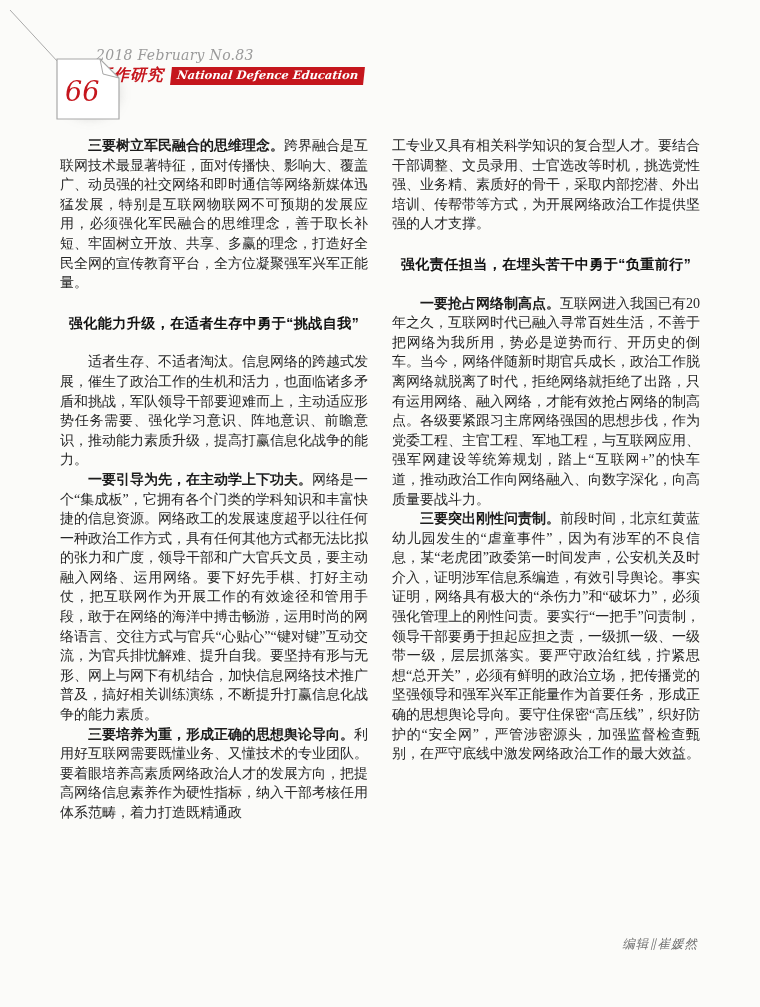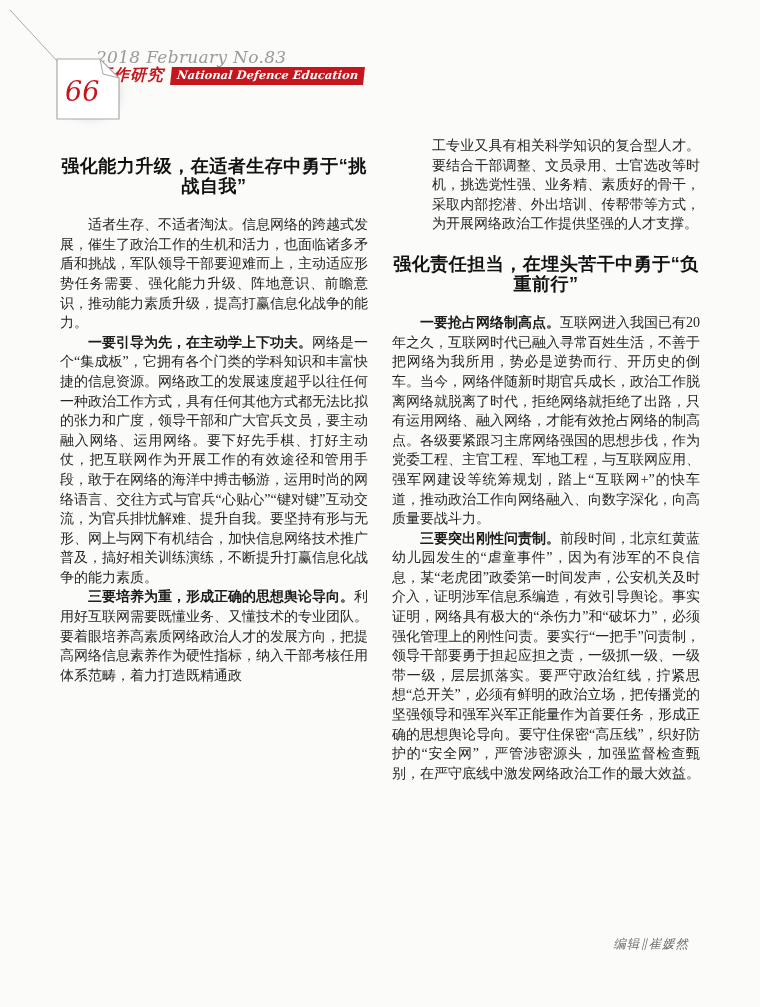--- a/index.html
+++ b/index.html
@@ -27,21 +27,21 @@
   }
   .page-number{
     position:absolute;left:9px;bottom:5px;
     font-family:"DejaVu Serif",serif;font-style:italic;
     font-size:27px;color:#c5161d;line-height:1;
     z-index:2;
   }
   .issue-line{
     position:absolute;left:96px;top:47px;
     font-family:"DejaVu Serif",serif;font-style:italic;
-    font-size:17px;color:#9a9a9a;letter-spacing:.3px;
+    font-size:14px;color:#9a9a9a;letter-spacing:.3px;
   }
   .section-title-row{position:absolute;left:96px;top:65px;display:flex;align-items:center;gap:7px;}
   .section-title-cn{
     font-family:"Liberation Sans","DejaVu Sans",sans-serif;
     font-weight:bold;font-style:italic;
     font-size:16px;color:#c5161d;letter-spacing:1px;
   }
   .section-title-en{
     background:#c5161d;color:#fff;
     font-family:"DejaVu Serif",serif;font-style:italic;font-weight:bold;
@@ -51,32 +51,32 @@
 
   
   .col{
     position:absolute;top:136px;width:308px;
     font-size:14px;line-height:19.6px;
     text-align:justify;text-justify:inter-ideograph;
   }
   .col-left{left:60px;}
   .col-right{left:392px;}
   .para{margin:0;text-indent:2em;}
-  .para.no-indent{text-indent:0;margin-left:40px;}
+  .para.no-indent{text-indent:0;}
   .para b{font-family:"Liberation Sans","DejaVu Sans",sans-serif;font-weight:bold;color:#1c1c1c;}
   .sec-heading{
     font-family:"Liberation Sans","DejaVu Sans",sans-serif;
-    font-weight:bold;font-size:18px;color:#111;
+    font-weight:bold;font-size:14px;color:#111;
     text-align:center;text-indent:0;
     margin:21px 0 19px 0;letter-spacing:.5px;
   }
 
   
   .footer-editor{
-    position:absolute;right:71px;top:936px;
+    position:absolute;right:62px;top:936px;
     font-family:Liberation Mono, monospace;font-style:italic;
     font-size:12.5px;color:#6f6f6f;letter-spacing:1px;
   }
 </style>
 </head>
 <body>
 
 <div class="page">
 
   <svg class="corner-line" width="70" height="70">
@@ -93,24 +93,25 @@
   </div>
 
   <div class="issue-line">2018 February No.83</div>
 
   <div class="section-title-row">
     <span class="section-title-cn">工作研究</span>
     <span class="section-title-en">National Defence Education</span>
   </div>
 
   <div class="col col-left">
+    <p class="para"><b>三要树立军民融合的思维理念。</b><span>跨界融合是互联网技术最显著特征，面对传播快、影响大、覆盖广、动员强的社交网络和即时通信等网络新媒体迅猛发展，特别是互联网物联网不可预期的发展应用，必须强化军民融合的思维理念，善于取长补短、牢固树立开放、共享、多赢的理念，打造好全民全网的宣传教育平台，全方位凝聚强军兴军正能量。</span></p>
 
     <p class="para sec-heading">强化能力升级，在适者生存中勇于“挑战自我”</p>
 
-    <p class="para"><span>适者生存、不适者淘汰。信息网络的跨越式发展，催生了政治工作的生机和活力，也面临诸多矛盾和挑战，军队领导干部要迎难而上，主动适应形势任务需要、强化能力升级、阵地意识、前瞻意识，推动能力素质升级，提高打赢信息化战争的能力。</span></p>
+    <p class="para"><span>适者生存、不适者淘汰。信息网络的跨越式发展，催生了政治工作的生机和活力，也面临诸多矛盾和挑战，军队领导干部要迎难而上，主动适应形势任务需要、强化学习意识、阵地意识、前瞻意识，推动能力素质升级，提高打赢信息化战争的能力。</span></p>
 
     <p class="para"><b>一要引导为先，在主动学上下功夫。</b><span>网络是一个“集成板”，它拥有各个门类的学科知识和丰富快捷的信息资源。网络政工的发展速度超乎以往任何一种政治工作方式，具有任何其他方式都无法比拟的张力和广度，领导干部和广大官兵文员，要主动融入网络、运用网络。要下好先手棋、打好主动仗，把互联网作为开展工作的有效途径和管用手段，敢于在网络的海洋中搏击畅游，运用时尚的网络语言、交往方式与官兵“心贴心”“键对键”互动交流，为官兵排忧解难、提升自我。要坚持有形与无形、网上与网下有机结合，加快信息网络技术推广普及，搞好相关训练演练，不断提升打赢信息化战争的能力素质。</span></p>
 
 
     <p class="para"><b>三要培养为重，形成正确的思想舆论导向。</b><span>利用好互联网需要既懂业务、又懂技术的专业团队。要着眼培养高素质网络政治人才的发展方向，把提高网络信息素养作为硬性指标，纳入干部考核任用体系范畴，着力打造既精通政</span></p>
   </div>
 
   <div class="col col-right">
     <p class="para no-indent"><span>工专业又具有相关科学知识的复合型人才。要结合干部调整、文员录用、士官选改等时机，挑选党性强、业务精、素质好的骨干，采取内部挖潜、外出培训、传帮带等方式，为开展网络政治工作提供坚强的人才支撑。</span></p>
 

